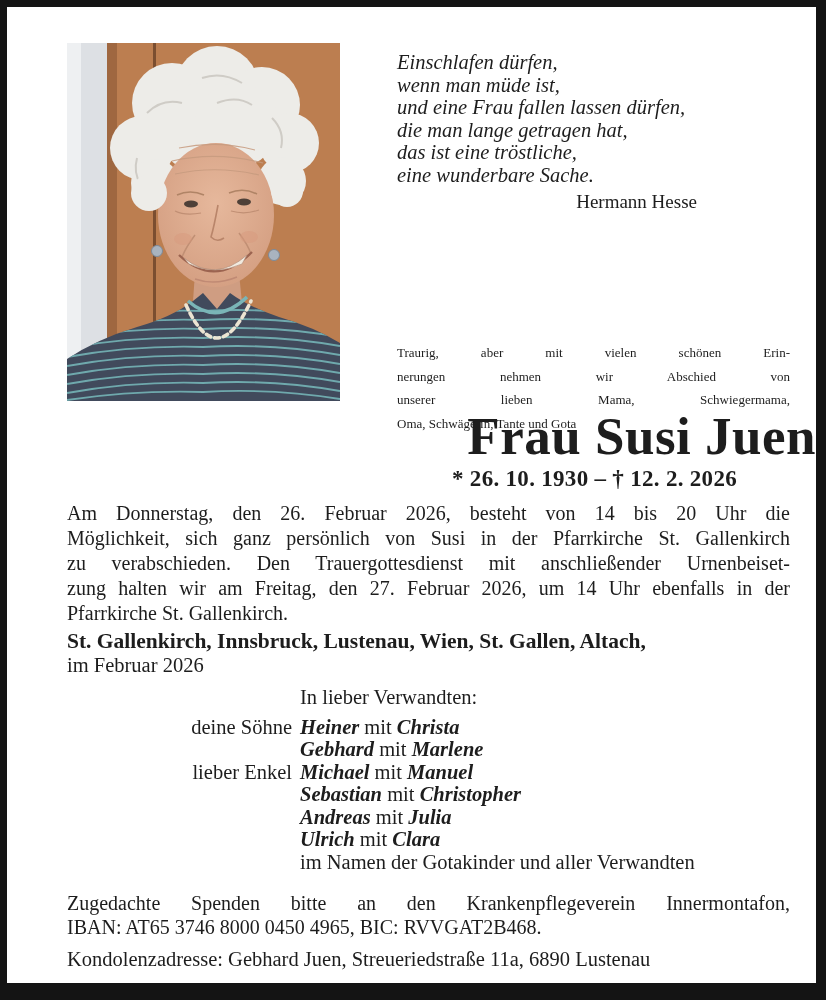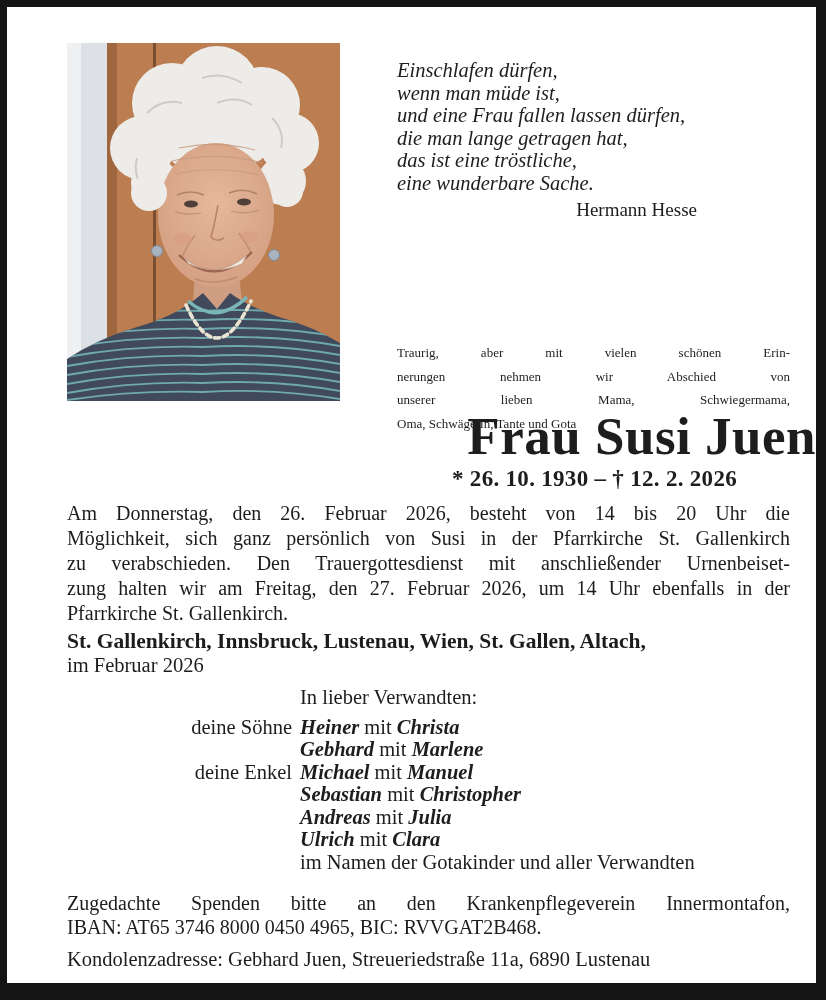--- a/index.html
+++ b/index.html
@@ -10,21 +10,21 @@
   }
   .card{
     position:relative;width:100%;height:100%;background:#ffffff;
     font-family:"Liberation Serif", serif;color:#1d1d1d;overflow:hidden;
   }
   
   .photo{position:absolute;left:60px;top:36px;width:273px;height:358px;}
   .photo svg{display:block;width:100%;height:100%;}
   
   .quote{position:absolute;left:390px;top:44px;width:300px;
-    font-style:italic;font-size:20.5px;line-height:22.6px;margin-top:8px;}
+    font-style:italic;font-size:20.5px;line-height:22.6px;}
   .quote .qline{display:block;white-space:nowrap;}
   .attribution{display:block;margin-top:4px;font-style:normal;
     font-size:19px;text-align:right;}
   
   .intro{position:absolute;left:390px;top:298px;width:393px;
     font-size:13px;line-height:23.5px;margin-top:36px;}
   .jline{display:block;text-align:justify;text-align-last:justify;}
   .jline.last{text-align:left;text-align-last:left;}
   
   .title{position:absolute;left:0;top:402px;width:809px;text-align:right;
@@ -186,21 +186,21 @@
 
       <div class="rem-row">
         <span class="rem-label">deine Söhne</span>
         <span class="rem-names"><b>Heiner</b> <span>mit</span> <b>Christa</b></span>
       </div>
       <div class="rem-row">
         <span class="rem-label"></span>
         <span class="rem-names"><b>Gebhard</b> <span>mit</span> <b>Marlene</b></span>
       </div>
       <div class="rem-row">
-        <span class="rem-label">deine Enkel</span>
+        <span class="rem-label">lieber Enkel</span>
         <span class="rem-names"><b>Michael</b> <span>mit</span> <b>Manuel</b></span>
       </div>
       <div class="rem-row">
         <span class="rem-label"></span>
         <span class="rem-names"><b>Sebastian</b> <span>mit</span> <b>Christopher</b></span>
       </div>
       <div class="rem-row">
         <span class="rem-label"></span>
         <span class="rem-names"><b>Andreas</b> <span>mit</span> <b>Julia</b></span>
       </div>

